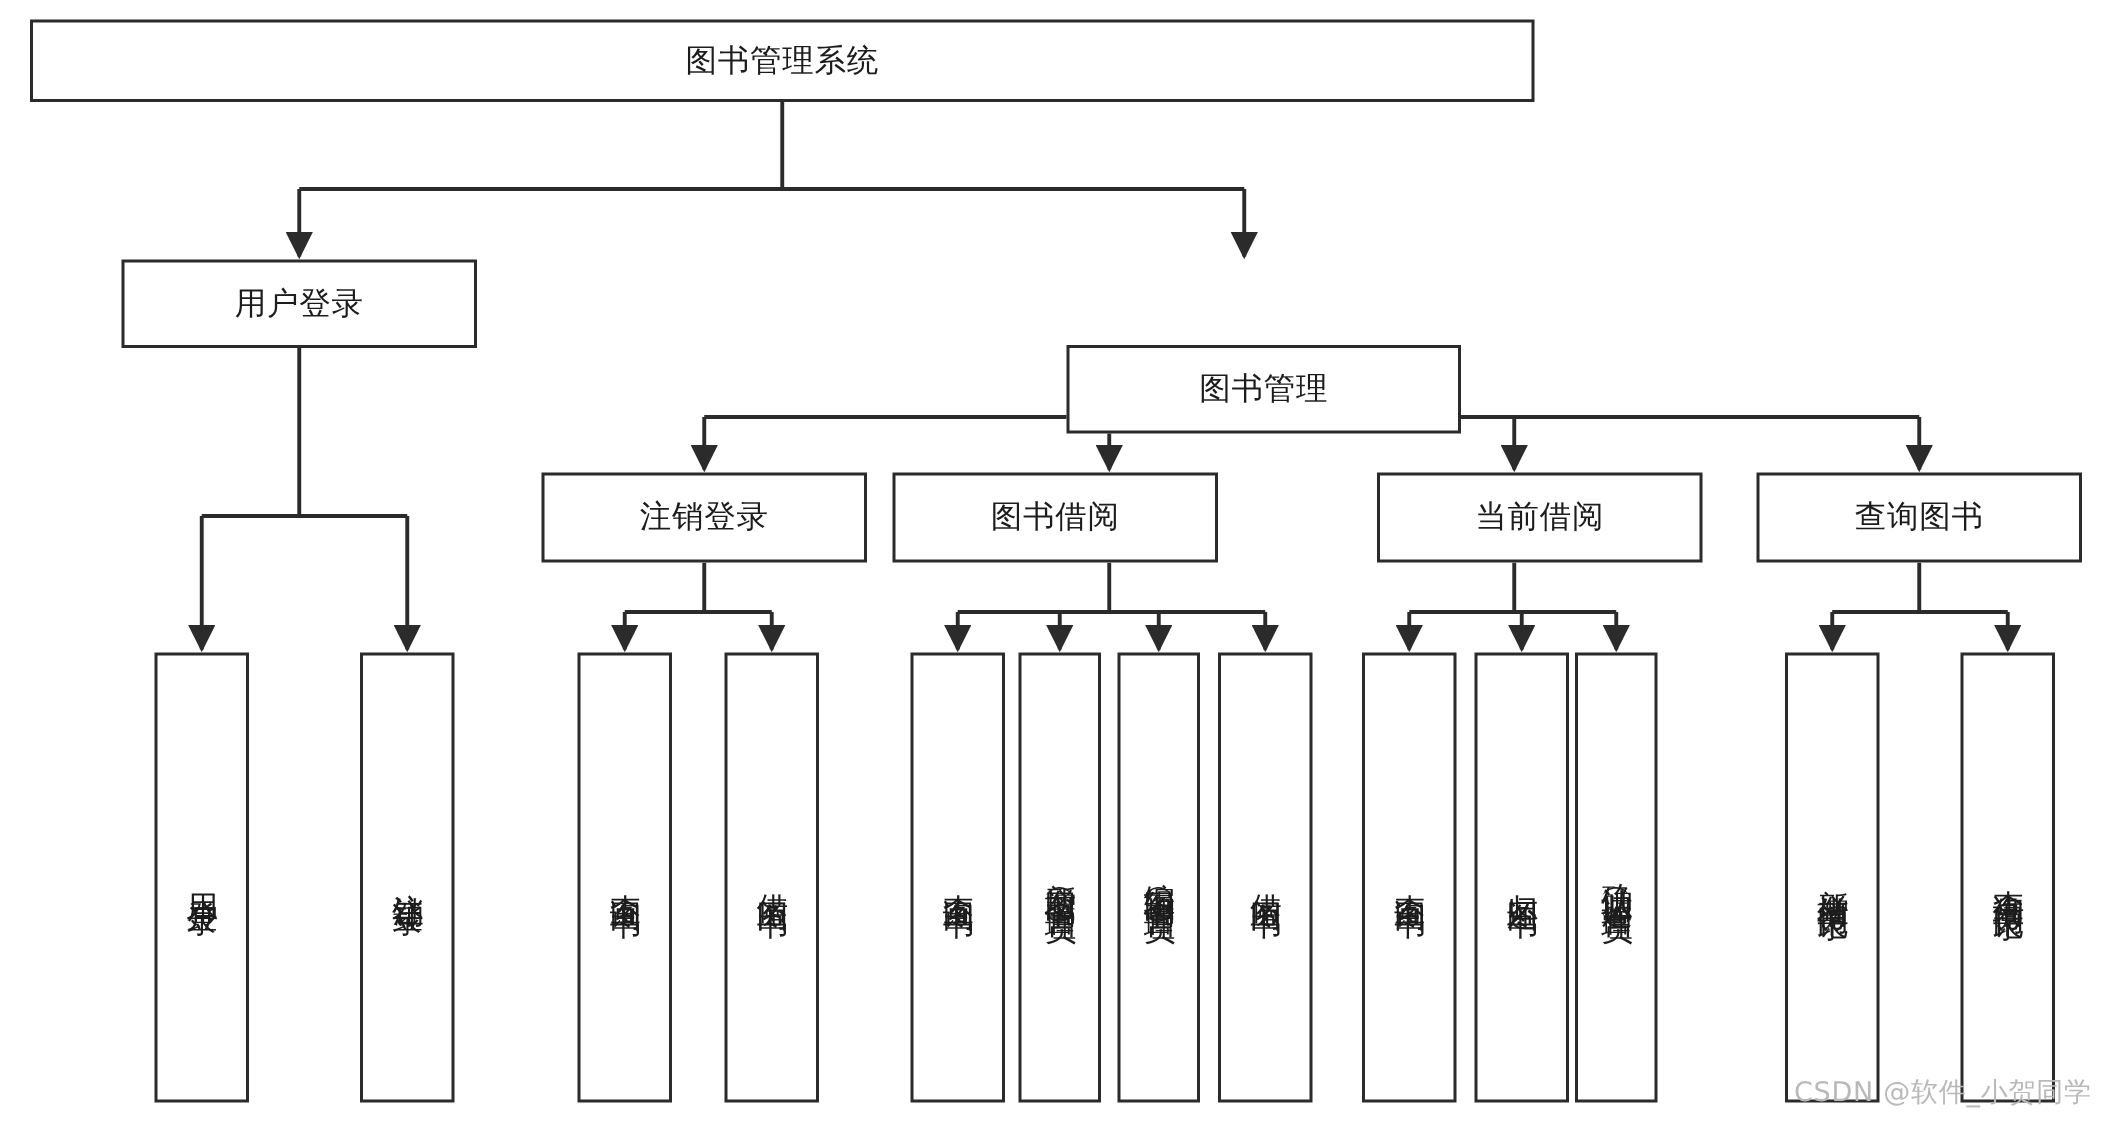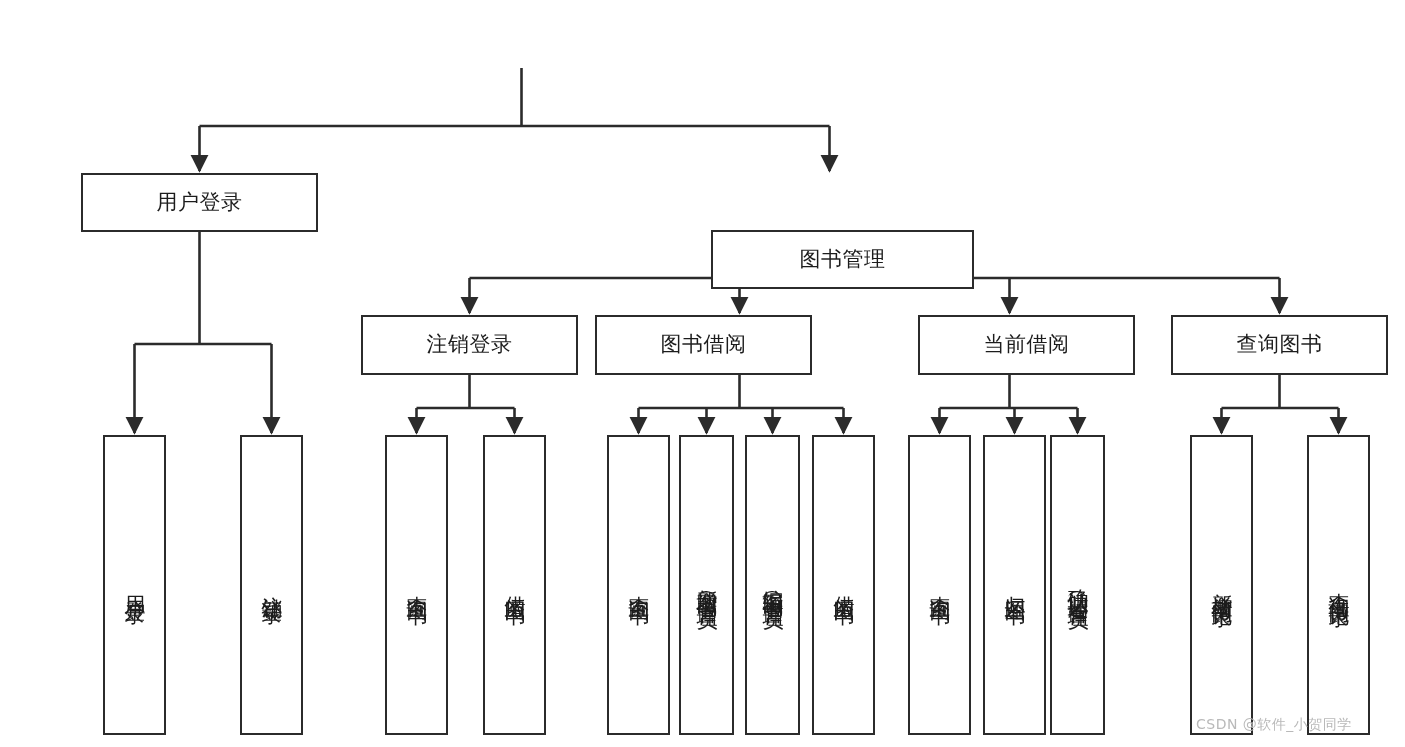--- a/index.html
+++ b/index.html
@@ -49,21 +49,21 @@
     font-size: 21px;
     color: #1c1c1c;
     writing-mode: vertical-rl;
     text-orientation: upright;
     letter-spacing: 3px;
     line-height: 1;
     white-space: nowrap;
   }
   .watermark {
     position: absolute;
-    font-size: 14px;
+    font-size: 18px;
     color: #b9b9b9;
     white-space: nowrap;
     letter-spacing: 0.5px;
     pointer-events: none;
   }
 </style>
 </head>
 <body>
 
 <div id="diagram-root">
@@ -104,20 +104,23 @@
         <path d="M 939.5 408 L 939.5 433" marker-end="url(#arrow)"></path>
         <path d="M 1014.5 408 L 1014.5 433" marker-end="url(#arrow)"></path>
         <path d="M 1077.5 408 L 1077.5 433" marker-end="url(#arrow)"></path>
         <path d="M 1279.5 375 L 1279.5 408" stroke-linecap="butt"></path>
         <path d="M 1221.5 408 L 1338.5 408"></path>
         <path d="M 1221.5 408 L 1221.5 433" marker-end="url(#arrow)"></path>
         <path d="M 1338.5 408 L 1338.5 433" marker-end="url(#arrow)"></path>
       </g>
   </svg>
 
+  <div class="node-box" style="left: 20px; top: 13px; width: 1003px; height: 55px; border-color: rgb(43, 43, 43);">
+    <span class="node-label-h">图书管理系统</span>
+  </div>
 
   <div class="node-box" style="left: 81px; top: 173px; width: 237px; height: 59px; border-color: rgb(43, 43, 43);">
     <span class="node-label-h">用户登录</span>
   </div>
   <div class="node-box" style="left: 711px; top: 188px; width: 263px; height: 59px; border-color: rgb(43, 43, 43); margin-top: 42px;">
     <span class="node-label-h">图书管理</span>
   </div>
 
   <div class="node-box" style="left: 361px; top: 315px; width: 217px; height: 60px; border-color: rgb(43, 43, 43);">
     <span class="node-label-h">注销登录</span>

